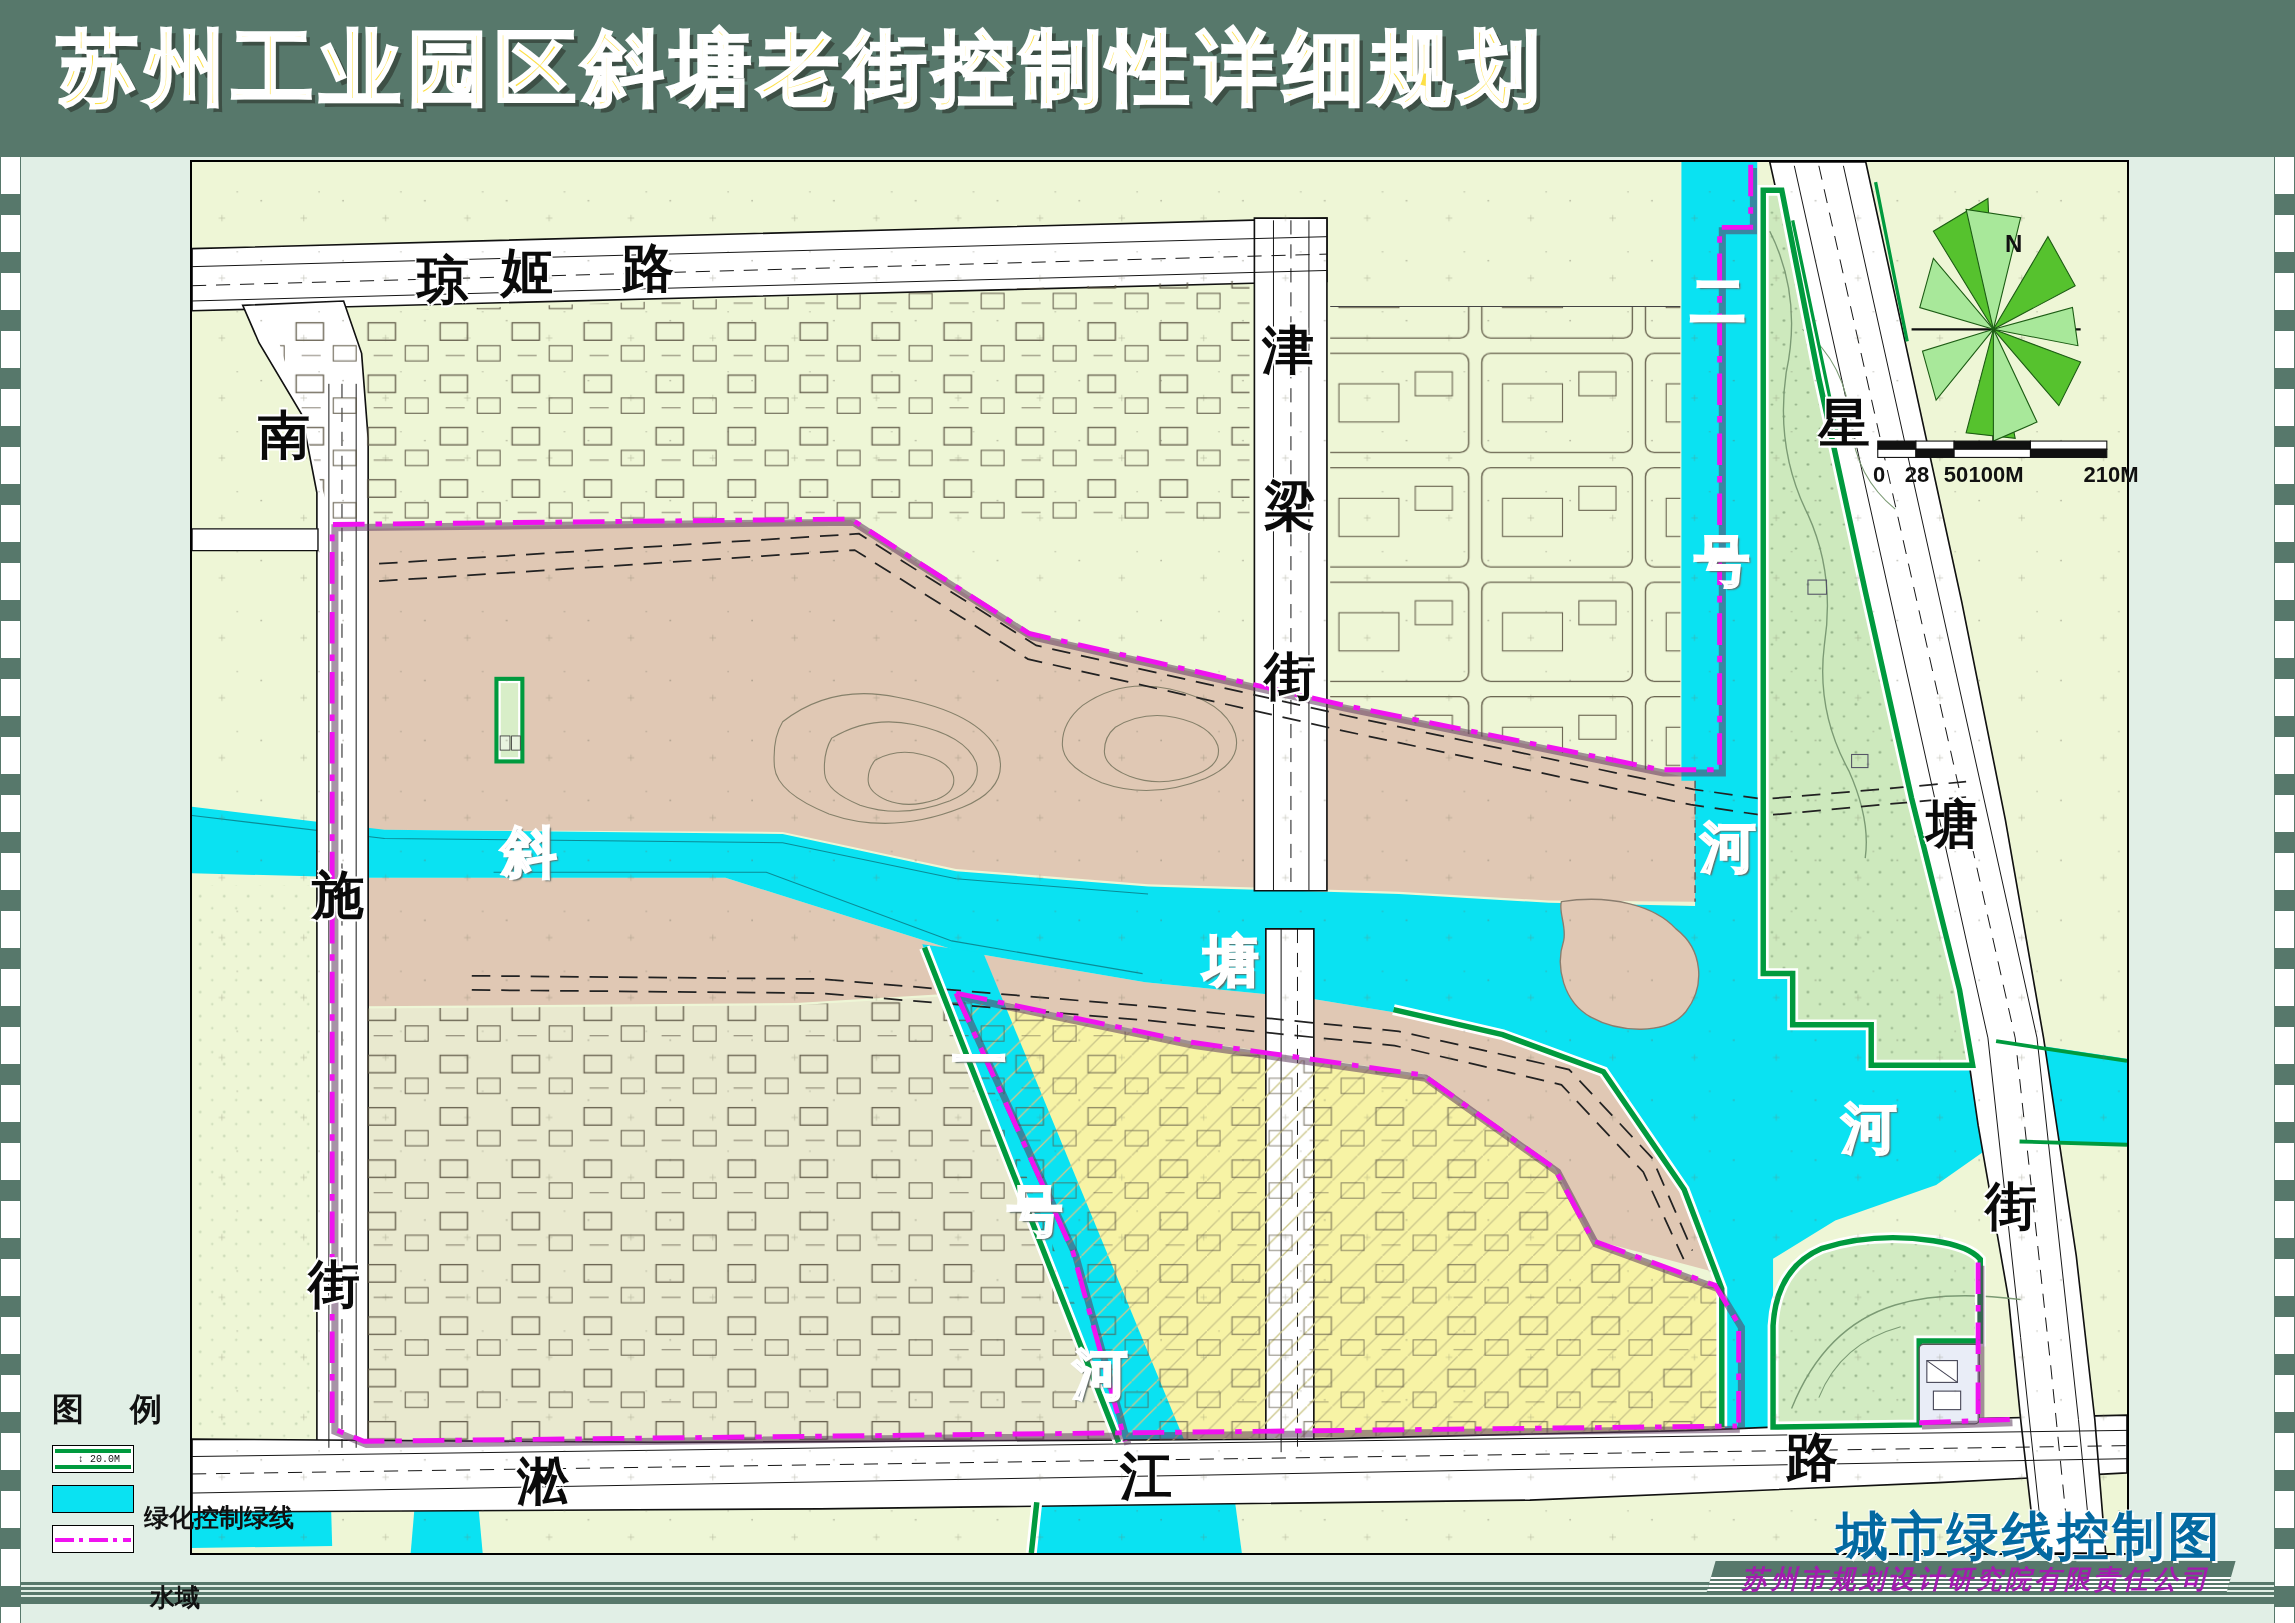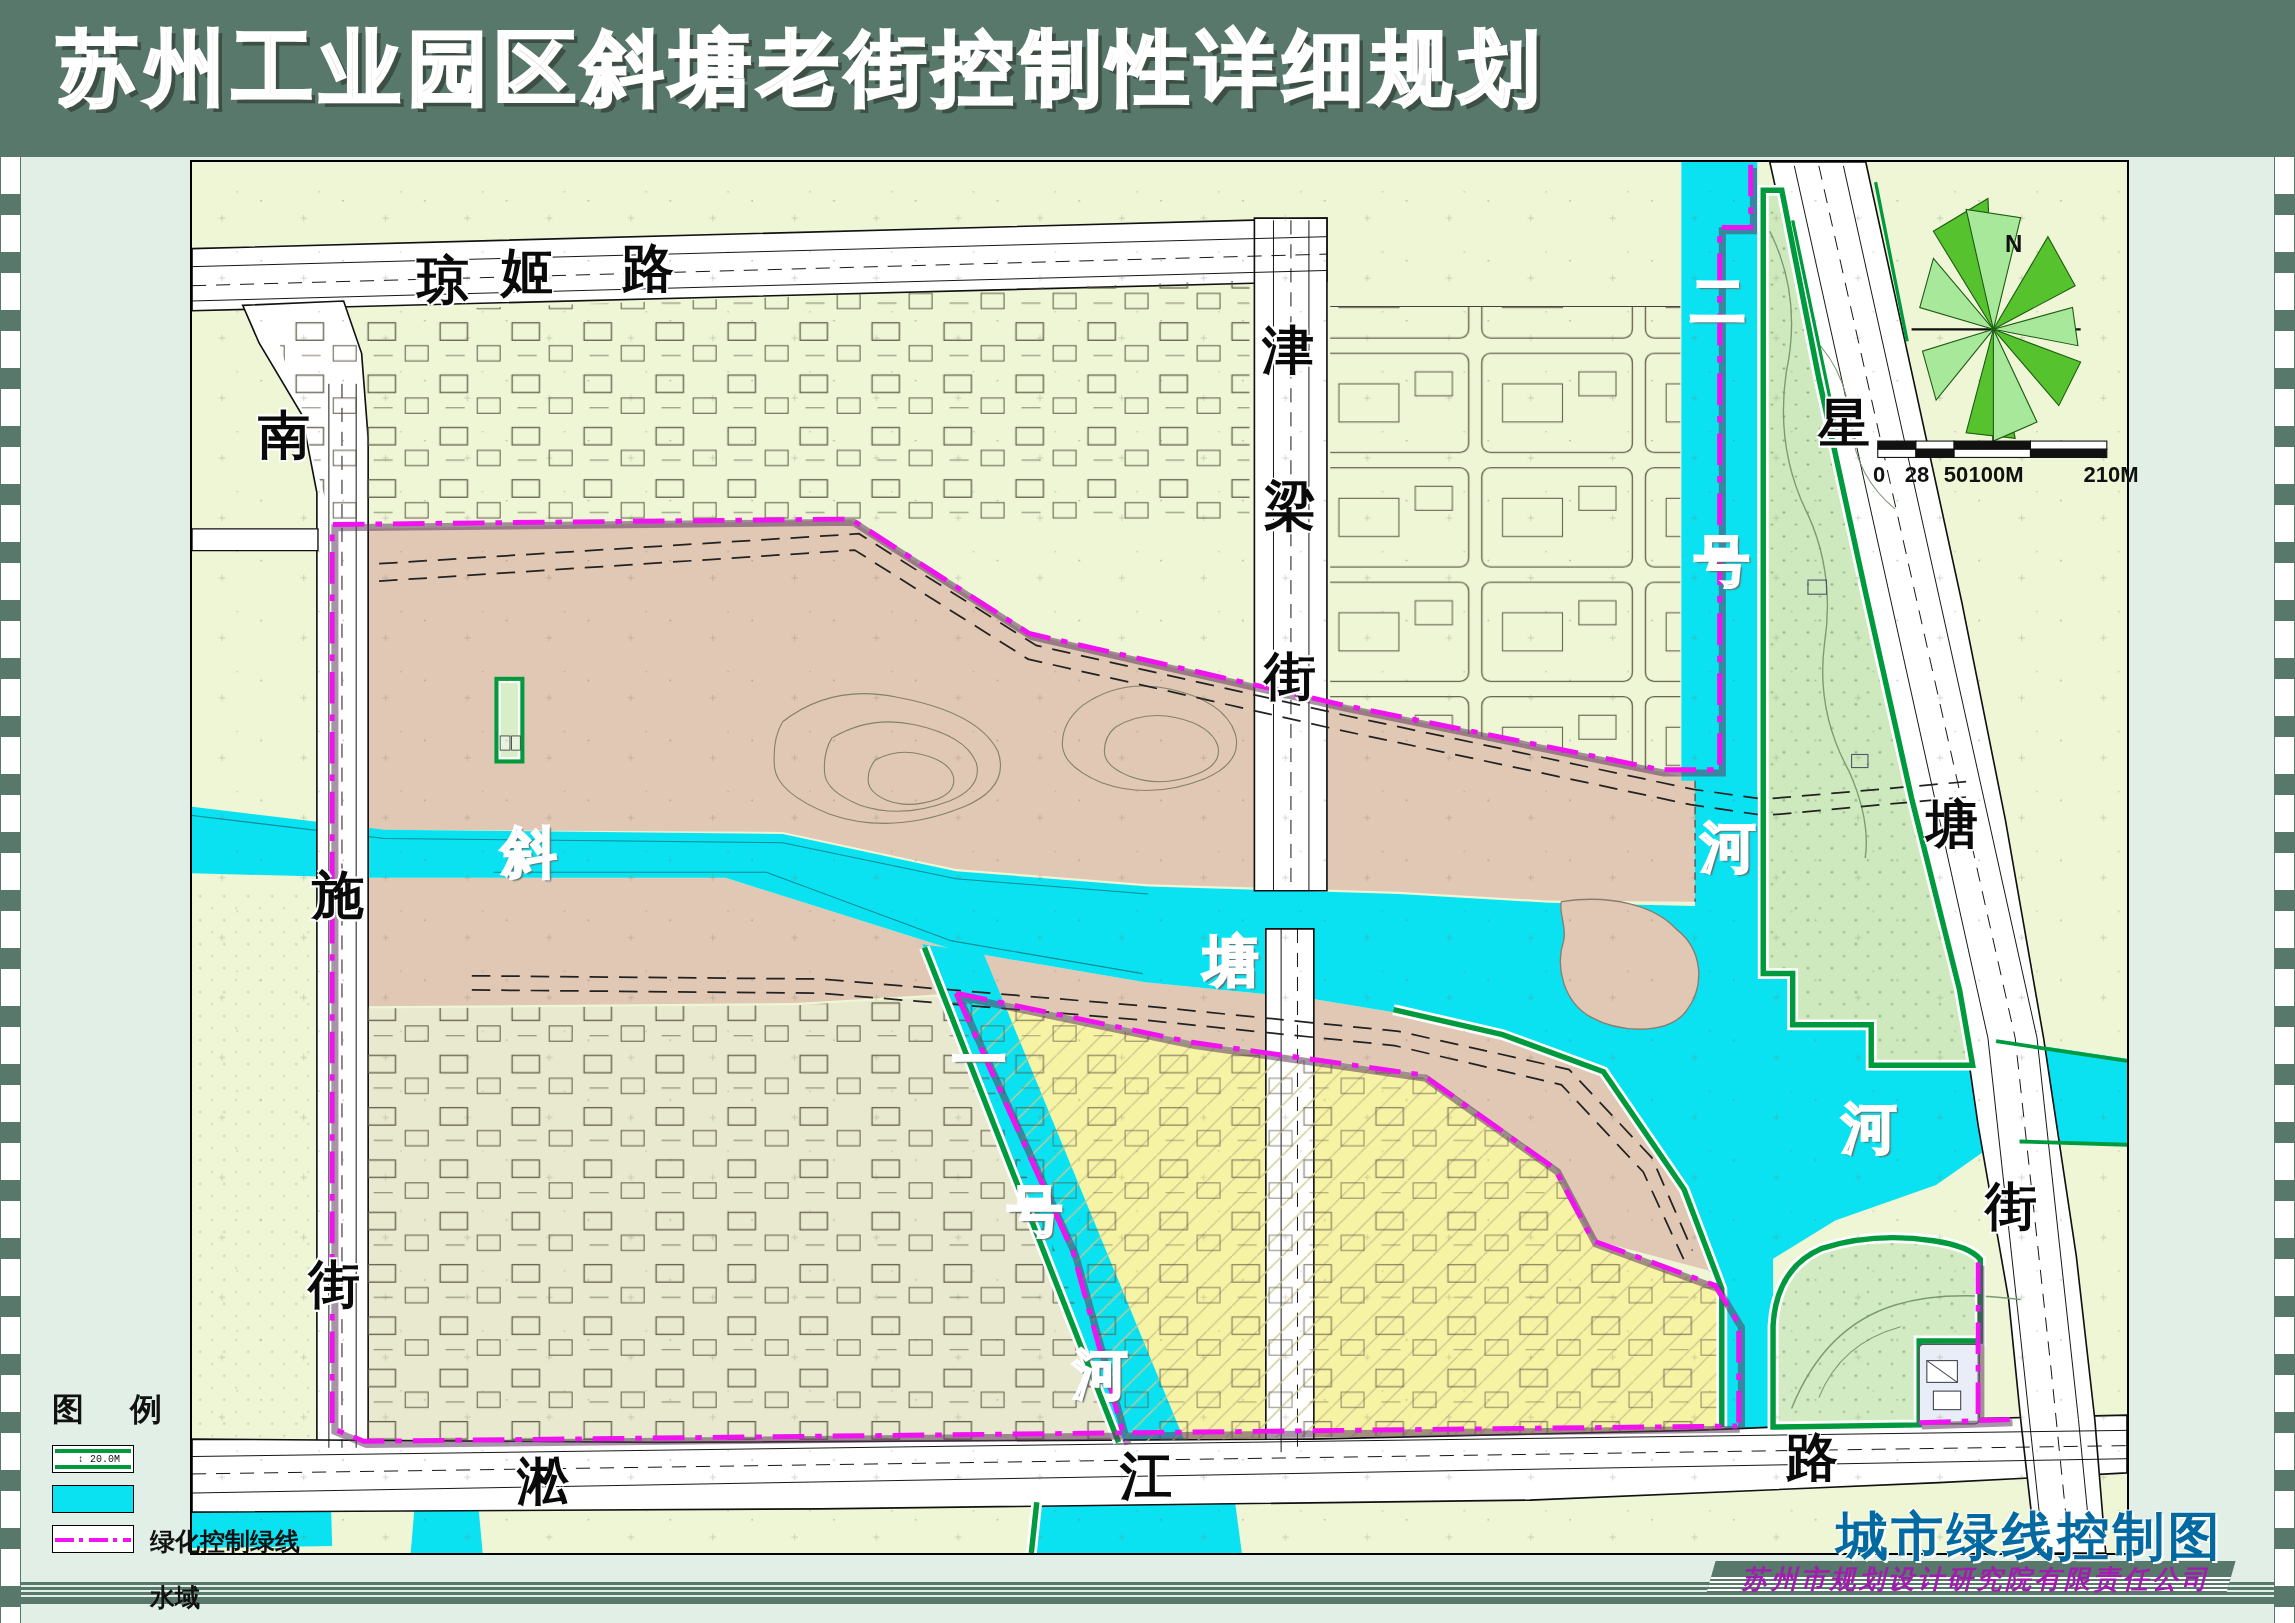--- a/index.html
+++ b/index.html
@@ -1,21 +1,21 @@
 <!DOCTYPE html>
 <html style="font-size:8.7px"><head>
 <meta charset="utf-8">
 <style>
   html,body{margin:0;padding:0;}
   body{width:2295px;height:1623px;position:relative;overflow:hidden;
        background:#e1efe6;font-family:"Liberation Sans",sans-serif;}
   
   .header{position:absolute;left:0;top:0;width:2295px;height:157px;background:#57786b;}
   .title{position:absolute;left:57px;top:15.3px;white-space:pre;
-         font-size:81px;font-weight:bold;letter-spacing:6.6px;color:#e5e5e5;
+         font-size:81px;font-weight:bold;letter-spacing:6.6px;color:#fde047;
          -webkit-text-stroke:2.7px #ffffff;
          text-shadow:4.9px 4.9px 0 #3d4f45;}
   .subtitle{position:absolute;left:71px;top:116px;white-space:pre;
          font-family:"DejaVu Serif","Liberation Serif",serif;font-style:italic;
          font-size:28px;font-weight:bold;color:#d8eedd;letter-spacing:1.1px;}
   
   .strip{position:absolute;top:157px;bottom:0;width:21px;
          background:repeating-linear-gradient(180deg,#ffffff 0 37px,#57786b 37px 58px);
          border-left:1.6px solid #57786b;border-right:1.6px solid #57786b;box-sizing:border-box;}
   .strip.left{left:0;}
@@ -321,21 +321,21 @@
 <div class="map-big-title">城市绿线控制图</div>
 
 <div class="legend">
   <div class="head">图 例</div>
   <div class="lrow" style="top:57px">
     <div class="lbox">
       <div class="gl" style="top:3.3px"></div>
         <div class="gl" style="bottom:3.3px"></div>
       <div class="note" id="glnote">↕ 20.0M</div>
     </div>
-    <div class="llabel" style="top: 56px; position: absolute; left: 98px; margin-top: 24px;" id="llab0">绿化控制绿线</div>
+    <div class="llabel" style="top: 56px; position: absolute; left: 92px;" id="llab0">绿化控制绿线</div>
   </div>
   <div class="lrow" style="top:97px">
     <div class="lbox water"></div>
     <div class="llabel" style="top: 96px; position: absolute; left: 98px;" id="llab1">水域</div>
   </div>
   <div class="lrow" style="top:137px">
     <div class="lbox">
         <div class="mg"></div>
       </div>
 

